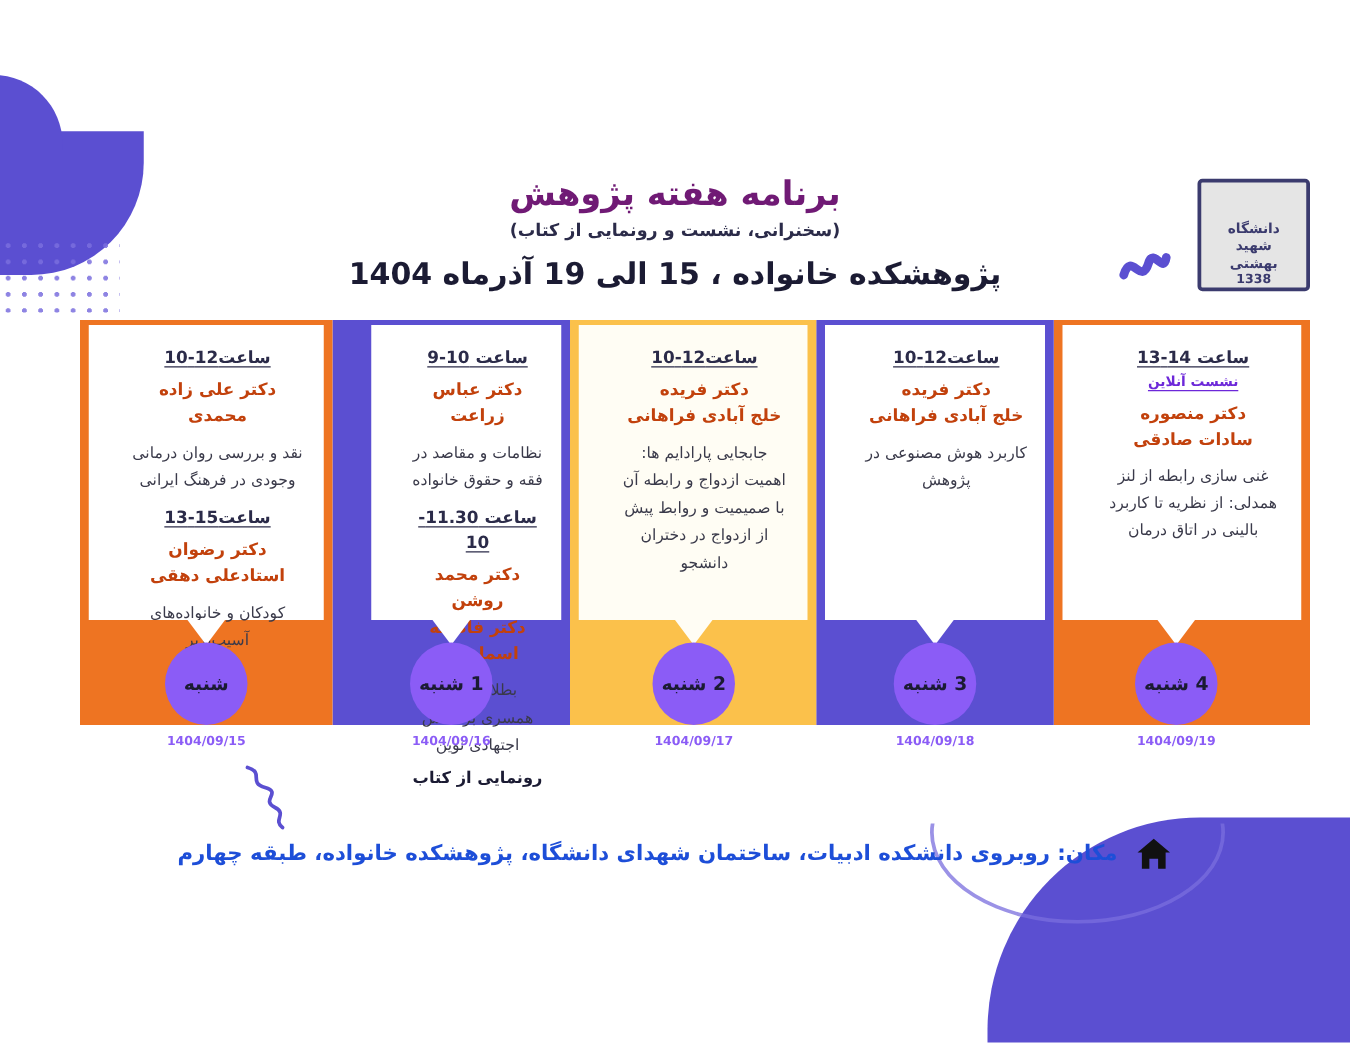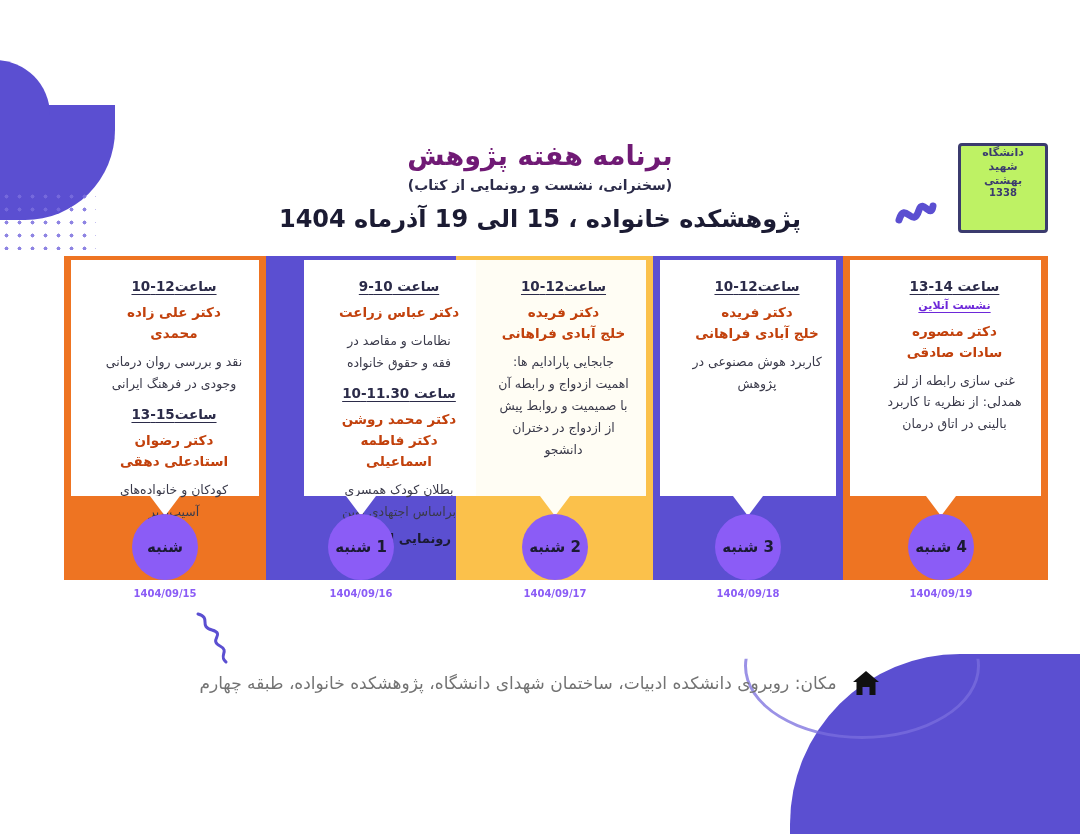--- a/index.html
+++ b/index.html
@@ -47,22 +47,22 @@
     font-size:14px;font-weight:bold;color:#2b2b49;margin-top:6px;
   }
   .title-third{
     font-size:24px;font-weight:bold;color:#1b1b33;margin-top:12px;
   }
 
   
   .logo{
     position:absolute;right:32px;top:143px;width:84px;height:84px;
     border:3px solid #3b3b6e;border-radius:4px;
-    display:flex;align-items:flex-start;justify-content:center;
-    background:#bef264;
+    display:flex;align-items:flex-end;justify-content:center;
+    background:#e5e5e5;
   }
   .logo-inner{
     font-size:10px;color:#3b3b6e;font-weight:bold;line-height:1.25;
     text-align:center;letter-spacing:0;
   }
   .logo-inner .lg{display:block;font-size:11px;}
 
   
   .band{position:absolute;left:64px;top:256px;width:984px;height:324px;}
   .band-col{position:absolute;top:0;height:324px;}
@@ -74,21 +74,21 @@
 
   
   .card{
     position:absolute;top:4px;background:#ffffff;
     box-sizing:border-box;padding:16px 14px 10px 32px;
     text-align:center;
   }
   .card.k0{right:7px;   width:191px;height:236px;}
   .card.k1{right:212px; width:176px;height:236px;}
   .card.k2{right:402px; width:183px;height:236px;background:#fffdf4;}
-  .card.k3{right:572px; width:172px;height:236px;}
+  .card.k3{right:599px; width:152px;height:236px;}
   .card.k4{right:789px; width:188px;height:236px;}
 
   .time{
     font-size:13.5px;font-weight:bold;color:#2b2b49;
     text-decoration:underline;text-underline-offset:3px;
     margin-bottom:2px;line-height:1.5;
   }
   .subtime{
     font-size:11px;font-weight:bold;color:#6d28d9;
     text-decoration:underline;text-underline-offset:3px;
@@ -139,21 +139,21 @@
   .datetext.t1{right:230px;}
   .datetext.t2{right:423px;}
   .datetext.t3{right:617px;}
   .datetext.t4{right:813px;}
 
   
   .footer{
     position:absolute;left:0;right:0;top:668px;
     display:flex;align-items:center;justify-content:center;gap:14px;
   }
-  .footer-text{font-size:17px;font-weight:normal;color:#737373;}
+  .footer-text{font-size:17px;font-weight:bold;color:#1d4ed8;}
   .home-icon{display:block;}
 </style>
 </head>
 <body>
 
 <div class="canvas">
 
   <div class="blob-topleft"></div>
   <div class="dots-left"></div>
   <div class="blob-bottomright"></div>

